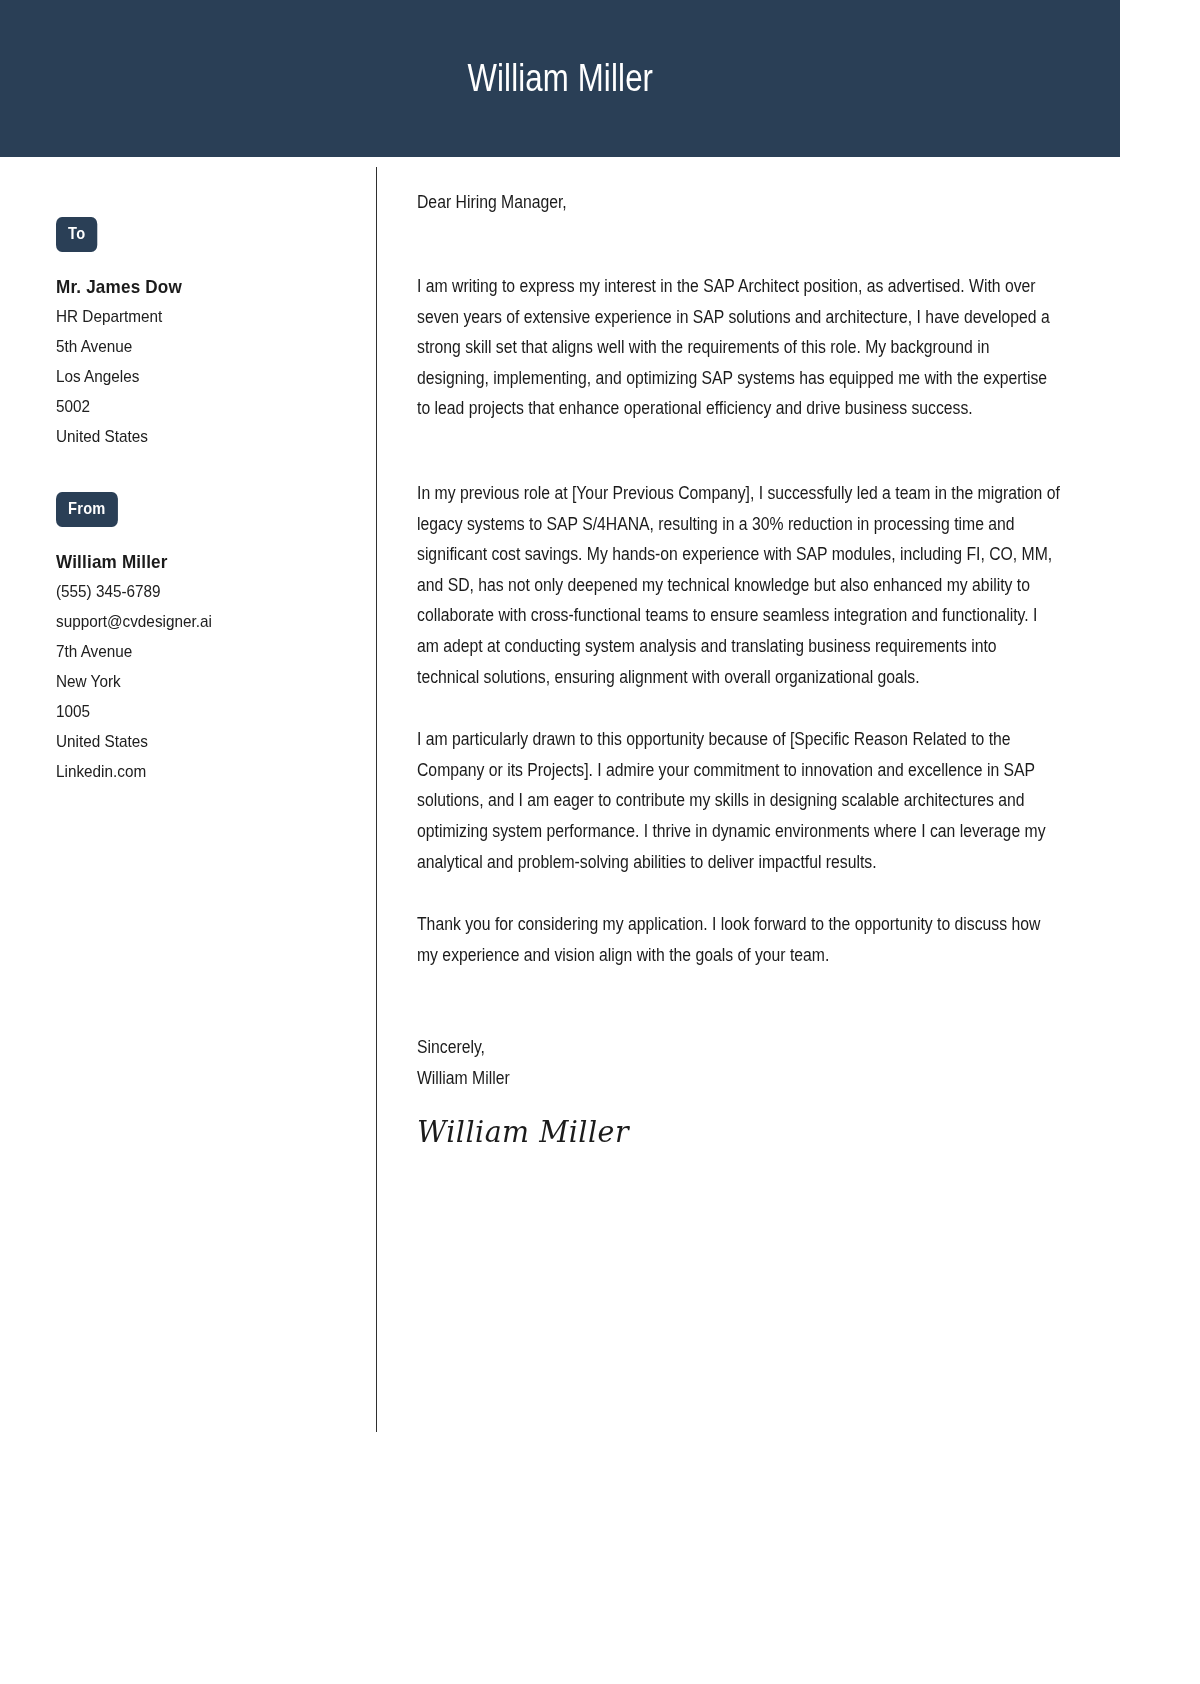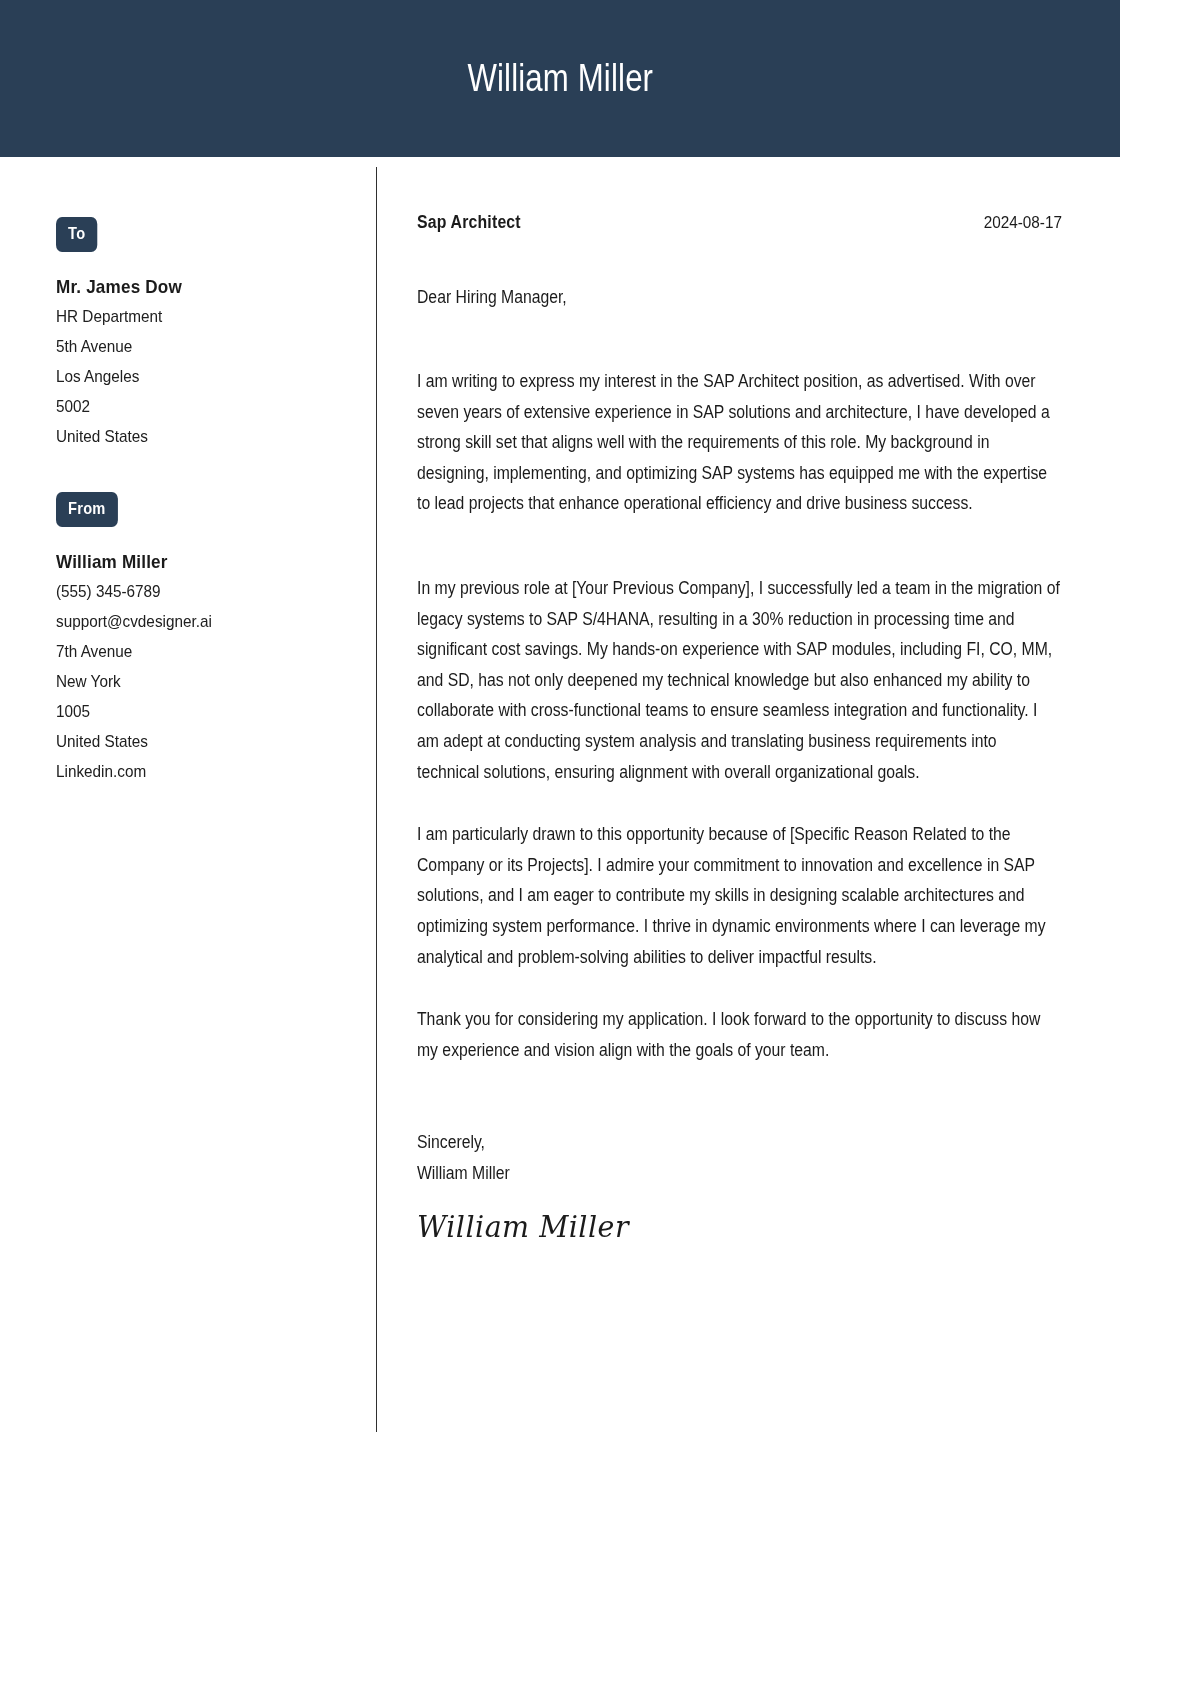--- a/index.html
+++ b/index.html
@@ -209,24 +209,20 @@
         <div class="addr-line">New York</div>
         <div class="addr-line">1005</div>
         <div class="addr-line">United States</div>
         <div class="addr-line">Linkedin.com</div>
       </div>
 
     </div>
 
     <div class="letter">
 
-      <div class="letter-head">
-        <div class="job-title">Sap Architect</div>
-        <div class="letter-date">2024-08-17</div>
-      </div>
 
       <div class="salutation">Dear Hiring Manager,</div>
 
       <div class="para gap-large">I am writing to express my interest in the SAP Architect position, as advertised. With over seven years of extensive experience in SAP solutions and architecture, I have developed a strong skill set that aligns well with the requirements of this role. My background in designing, implementing, and optimizing SAP systems has equipped me with the expertise to lead projects that enhance operational efficiency and drive business success.</div>
       <div class="para gap-large">In my previous role at [Your Previous Company], I successfully led a team in the migration of legacy systems to SAP S/4HANA, resulting in a 30% reduction in processing time and significant cost savings. My hands-on experience with SAP modules, including FI, CO, MM, and SD, has not only deepened my technical knowledge but also enhanced my ability to collaborate with cross-functional teams to ensure seamless integration and functionality. I am adept at conducting system analysis and translating business requirements into technical solutions, ensuring alignment with overall organizational goals.</div>
       <div class="para">I am particularly drawn to this opportunity because of [Specific Reason Related to the Company or its Projects]. I admire your commitment to innovation and excellence in SAP solutions, and I am eager to contribute my skills in designing scalable architectures and optimizing system performance. I thrive in dynamic environments where I can leverage my analytical and problem-solving abilities to deliver impactful results.</div>
       <div class="para">Thank you for considering my application. I look forward to the opportunity to discuss how my experience and vision align with the goals of your team.</div>
 
       <div class="closing">
         <div>Sincerely,</div>

